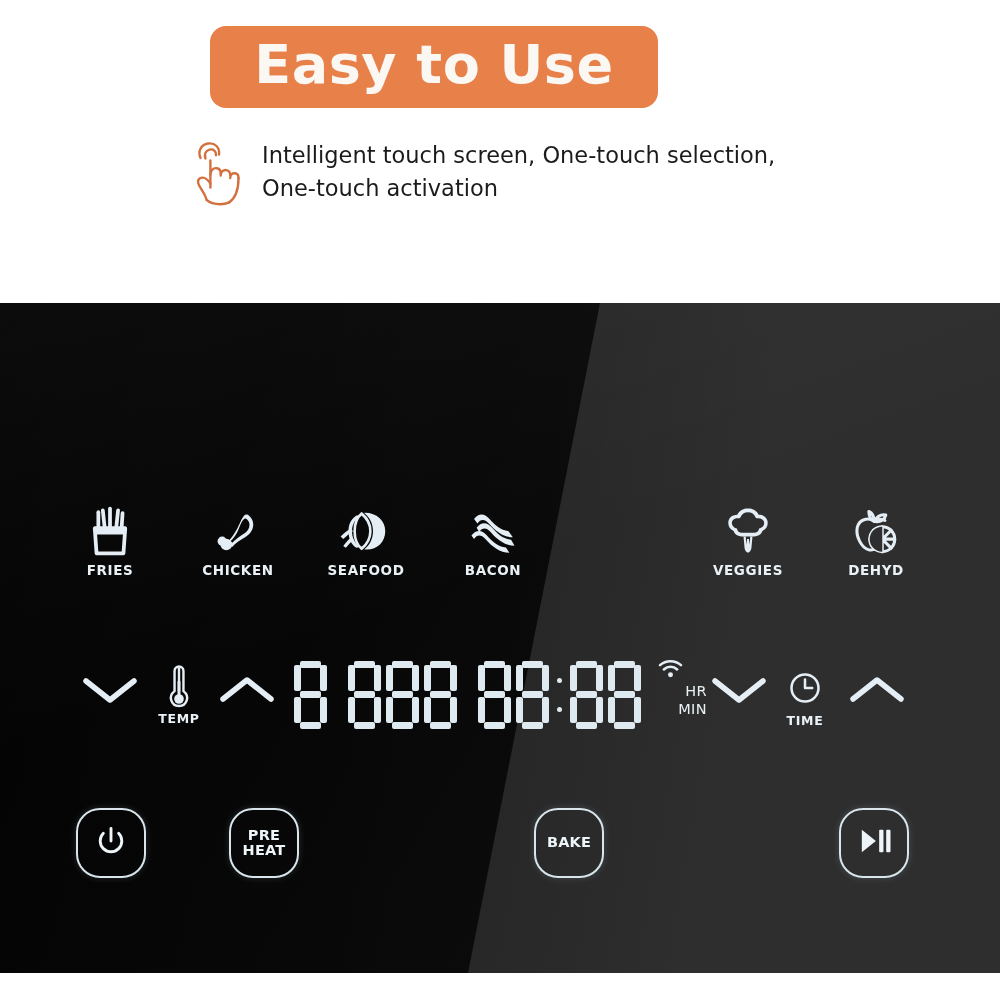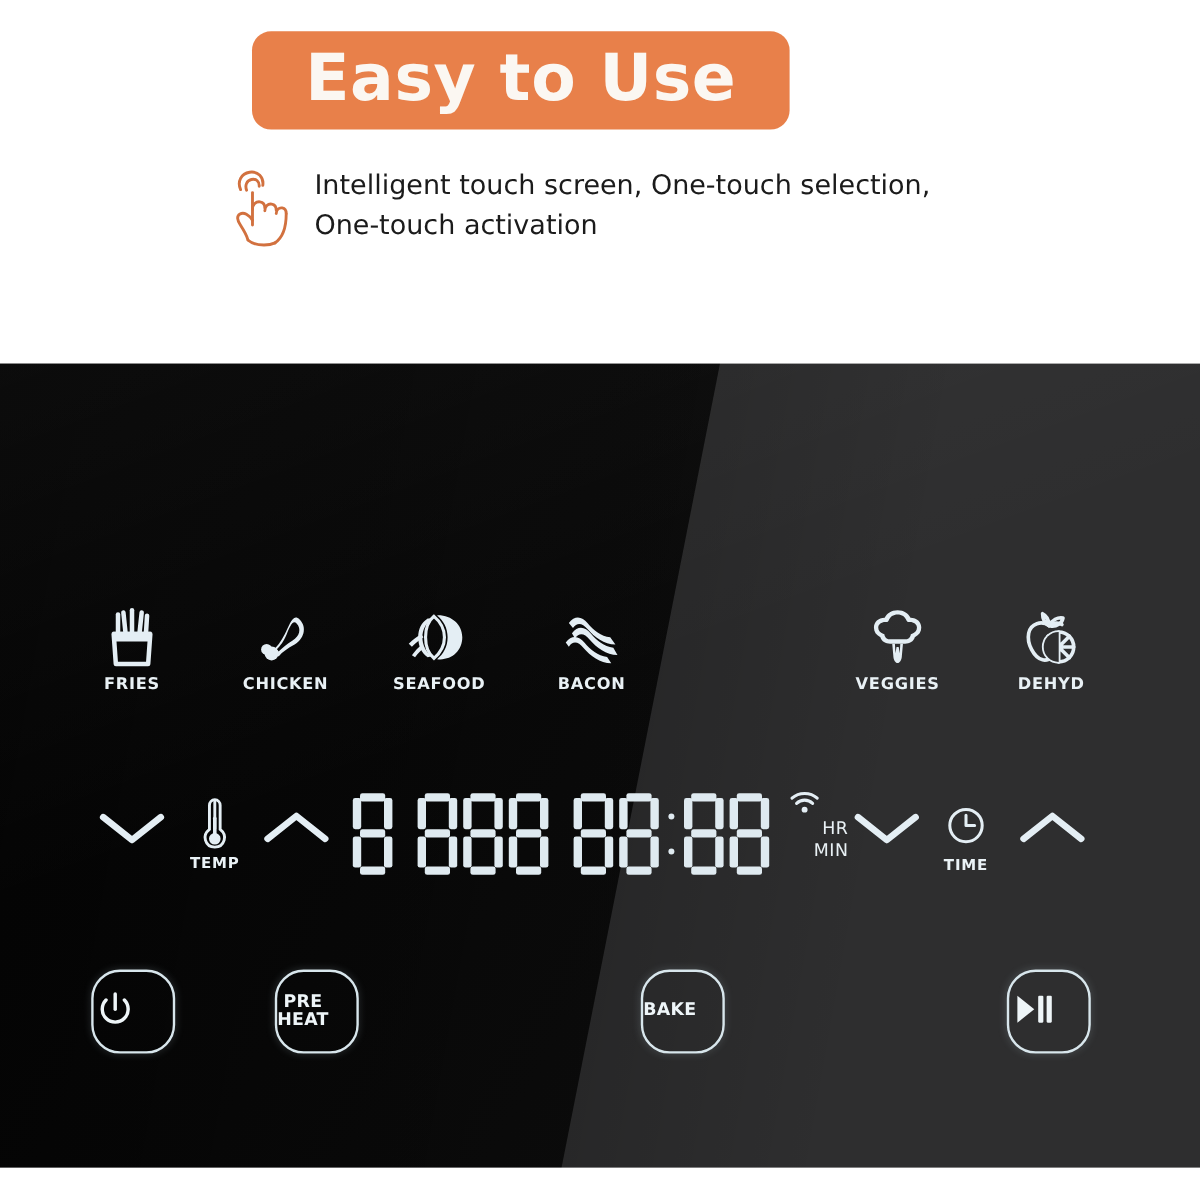--- a/index.html
+++ b/index.html
@@ -241,21 +241,21 @@
   }
   .sqbtn {
     position: absolute;
     top: 0;
     width: 70px;
     height: 70px;
     border: 2.6px solid #d8e6ec;
     border-radius: 24px;
     display: flex;
     align-items: center;
-    justify-content: flex-start;
+    justify-content: center;
     box-sizing: border-box;
     box-shadow: 0 0 7px rgba(200,225,240,0.17);
   }
   .sqbtn .blabel {
     font-size: 14.5px;
     font-weight: bold;
     color: #eef5f8;
     text-align: center;
     line-height: 1.06;
     letter-spacing: 0.2px;

